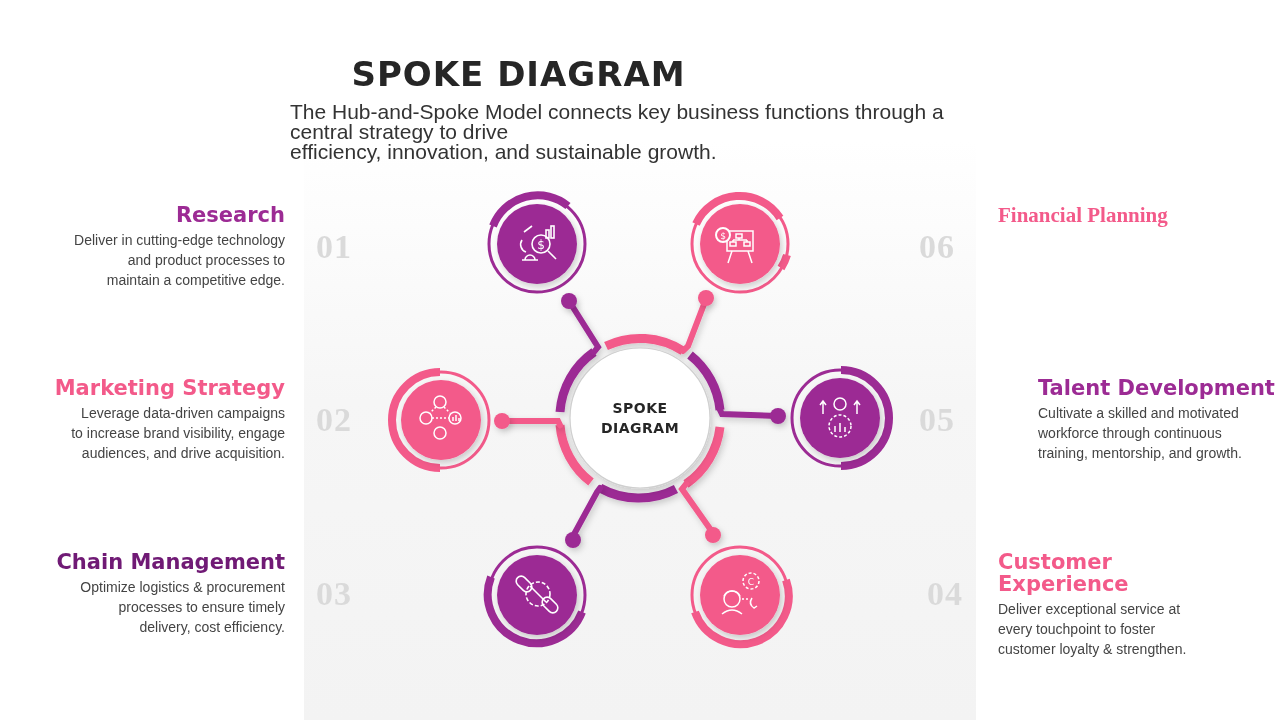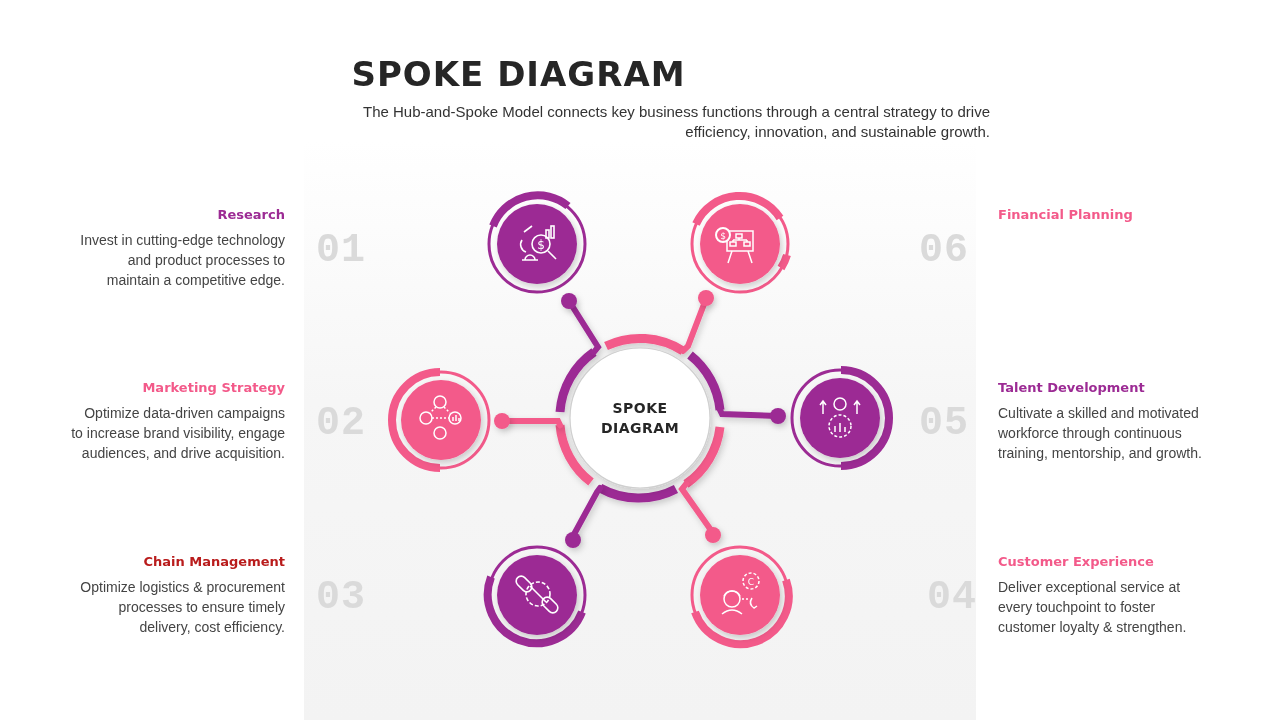--- a/index.html
+++ b/index.html
@@ -11,34 +11,34 @@
     .panel {
       position:absolute; left:304px; top:140px; width:672px; height:580px;
       background: linear-gradient(to bottom, #ffffff 0%, #f6f6f6 45%, #f3f3f3 100%);
     }
     .title {
       position:absolute; left:0; width:1037px; top:54px; text-align:center;
       font-family: "DejaVu Sans", sans-serif; font-weight:bold;
       font-size:34px; letter-spacing:1px; color:#262626;
     }
     .subtitle {
-      position:absolute; left:290px; width:700px; top:102px; text-align:right;
-      font-size:15px; line-height:20px; color:#333333;
+      position:absolute; left:290px; width:700px; top:102px; text-align:left;
+      font-size:21px; line-height:20px; color:#333333;
     }
     .item { position:absolute; width:240px; }
     .item.left { text-align:right; left:45px; }
     .item.right { text-align:left; left:998px; }
     .item .h {
       font-family:"DejaVu Sans", sans-serif; font-weight:bold;
-      font-size:13px; line-height:22px; margin-bottom:4px;
+      font-size:21px; line-height:22px; margin-bottom:4px;
     }
     .item .d { font-size:14px; line-height:20px; color:#444444; }
     .num {
-      position:absolute; font-family:Liberation Mono, monospace; font-weight:bold;
-      font-size:40px; color:#dadada; letter-spacing:1px;
+      position:absolute; font-family:Liberation Serif, serif; font-weight:bold;
+      font-size:34px; color:#dadada; letter-spacing:1px;
     }
     svg.diagram { position:absolute; left:0; top:0; }
     .hub-label {
       position:absolute; left:570px; top:398px; width:140px; text-align:center;
       font-family:"DejaVu Sans", sans-serif; font-weight:bold; font-size:14px;
       line-height:20px; color:#262626; letter-spacing:0.5px;
     }
   </style>
 </head>
 <body>
@@ -193,46 +193,46 @@
 <div class="num" style="left:316px; top:228px;">01</div>
 <div class="num" style="left:316px; top:401px;">02</div>
 <div class="num" style="left:316px; top:575px;">03</div>
 <div class="num" style="left:919px; top:575px;margin-left:8px;">04</div>
 <div class="num" style="left:919px; top:401px;">05</div>
 <div class="num" style="left:919px; top:228px;">06</div>
 
 <div class="item left" style="top:204px;">
   <div class="h" style="color:#9c2b94;">Research</div>
   <div class="d">
-    <div>Invest in cutting-edge technology</div>
+    <div>Deliver in cutting-edge technology</div>
     <div>and product processes to</div>
     <div>maintain a competitive edge.</div>
   </div>
 </div>
 <div class="item left" style="top:377px;">
   <div class="h" style="color:#f35a8a;">Marketing Strategy</div>
   <div class="d">
-    <div>Optimize data-driven campaigns</div>
+    <div>Leverage data-driven campaigns</div>
     <div>to increase brand visibility, engage</div>
     <div>audiences, and drive acquisition.</div>
   </div>
 </div>
 <div class="item left" style="top:551px;">
-  <div class="h" style="color:#b91c1c;">Chain Management</div>
+  <div class="h" style="color:#701a75;">Chain Management</div>
   <div class="d">
     <div>Optimize logistics &amp; procurement</div>
     <div>processes to ensure timely</div>
     <div>delivery, cost efficiency.</div>
   </div>
 </div>
 
 <div class="item right" style="top:204px;">
-  <div class="h" style="color:#f35a8a;">Financial Planning</div>
-</div>
-<div class="item right" style="top:377px;">
+  <div class="h" style="color:#f35a8a;font-family:Liberation Serif, serif;">Financial Planning</div>
+</div>
+<div class="item right" style="top:377px;margin-left:40px;">
   <div class="h" style="color:#9c2b94;">Talent Development</div>
   <div class="d">
     <div>Cultivate a skilled and motivated</div>
     <div>workforce through continuous</div>
     <div>training, mentorship, and growth.</div>
   </div>
 </div>
 <div class="item right" style="top:551px;">
   <div class="h" style="color:#f35a8a;">Customer Experience</div>
   <div class="d">

